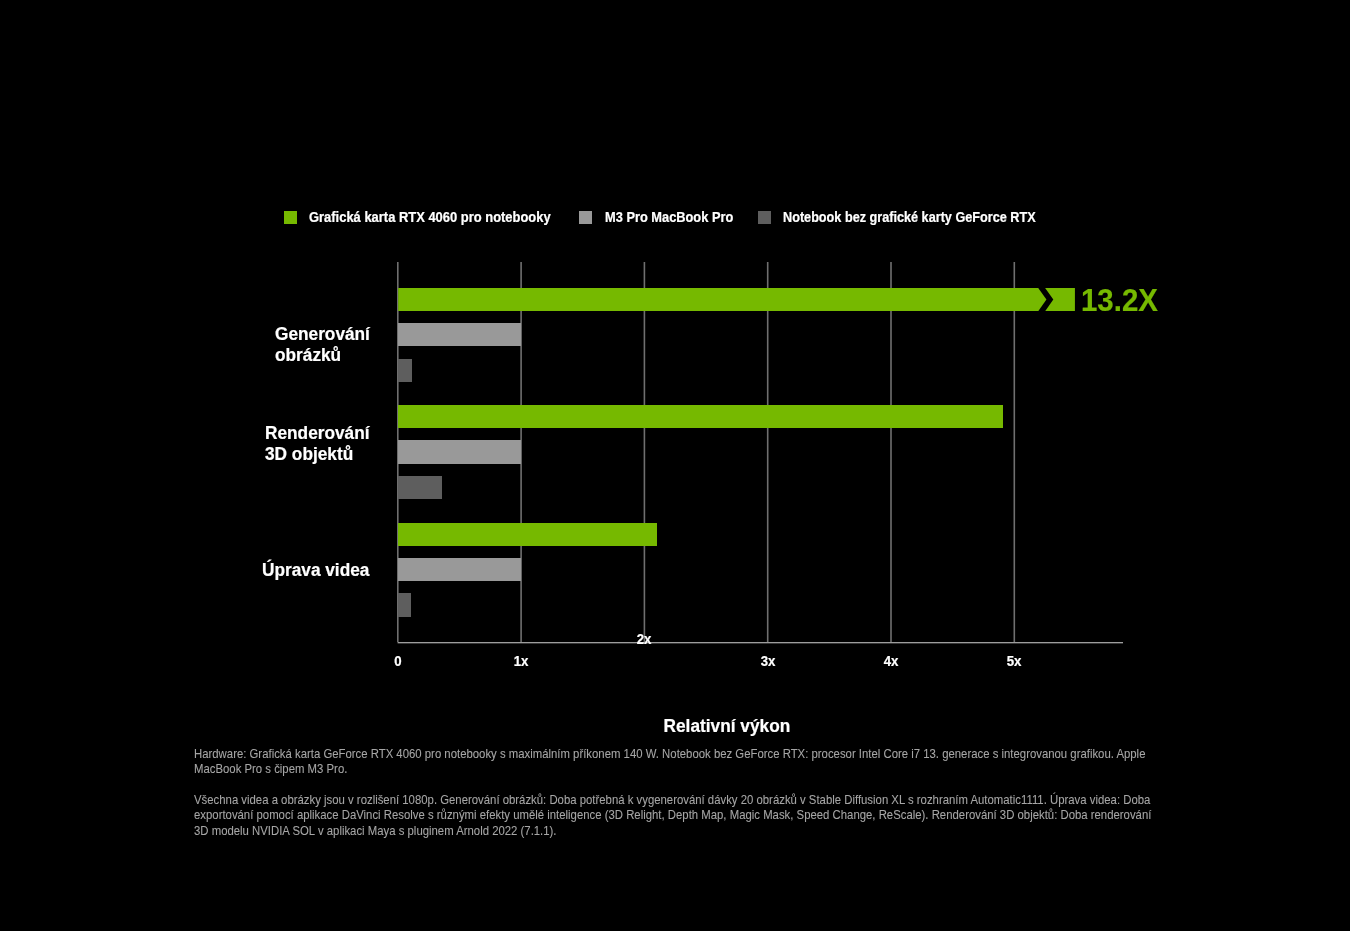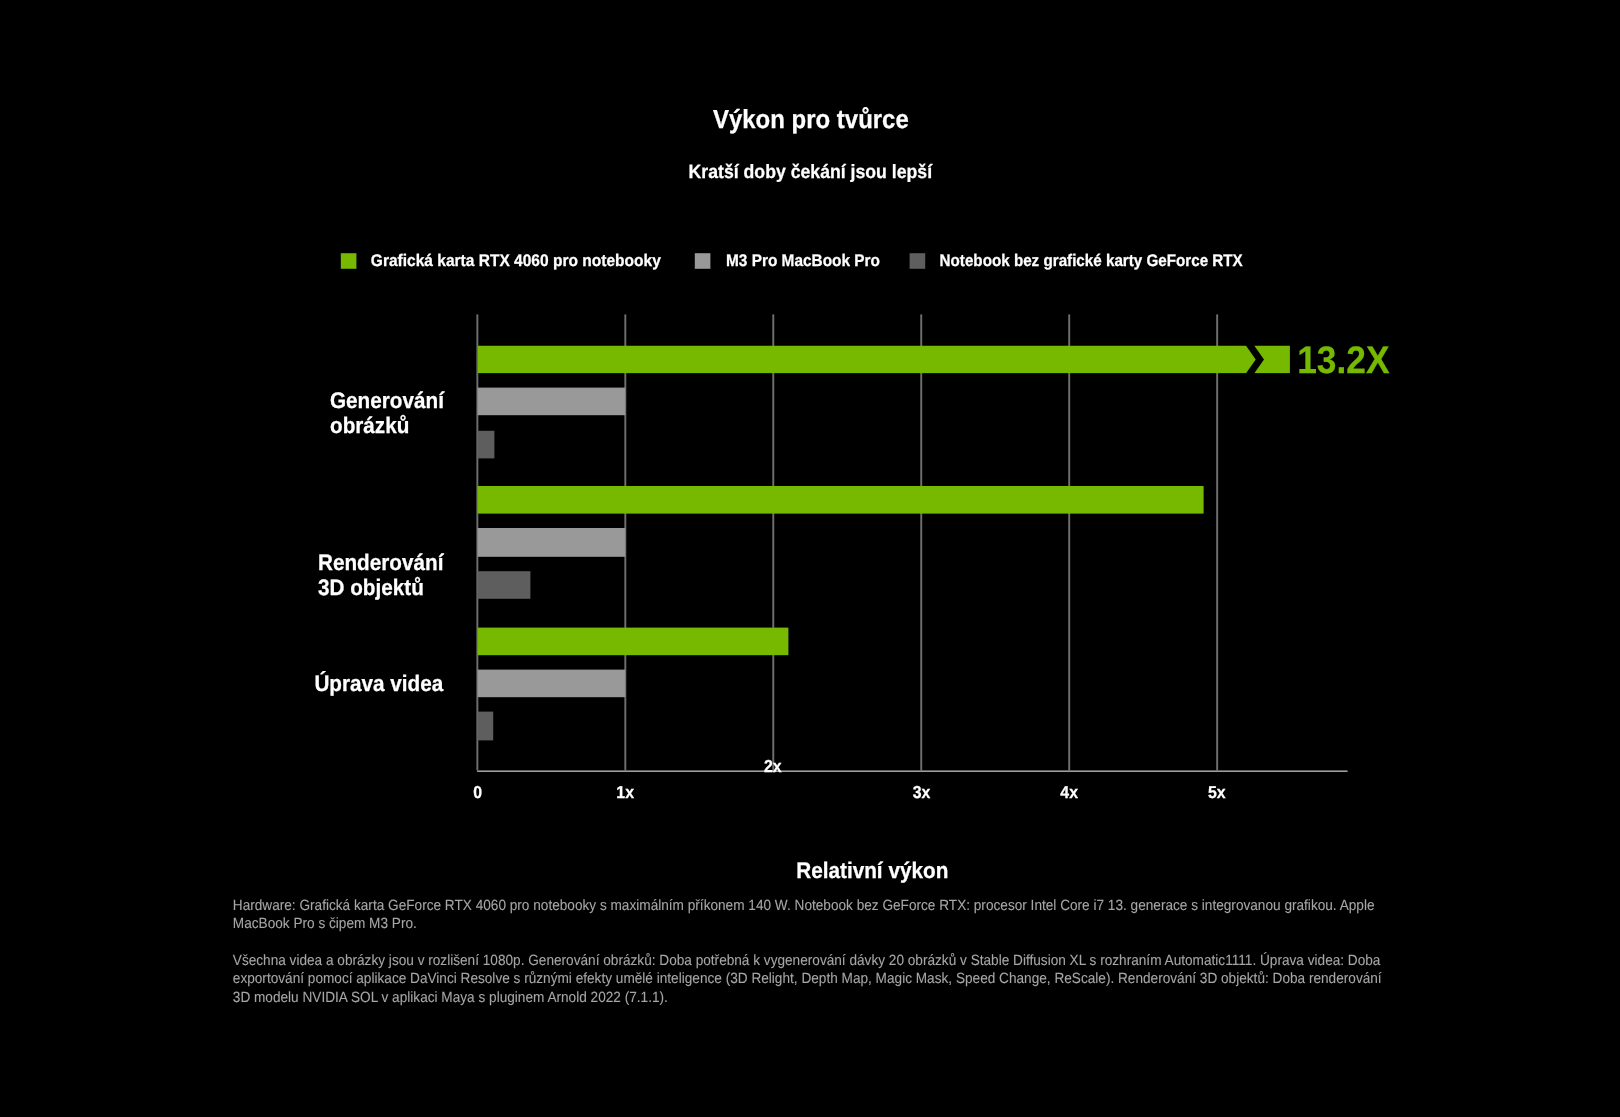--- a/index.html
+++ b/index.html
@@ -72,22 +72,20 @@
     margin:0; font-size:12.35px; line-height:15.5px; color:#a6a6a6; font-weight:normal;
     transform:scaleX(0.92); transform-origin:left top;
   }
   #footnotes p.second { margin-top:15.2px; }
 </style>
 </head>
 <body>
 
 <div id="root">
 
-  <div id="chart-title"><span class="sx">Výkon pro tvůrce</span></div>
-  <div id="chart-subtitle"><span class="sx">Kratší doby čekání jsou lepší</span></div>
 
   <div id="legend">
       <div class="legend-item">
         <div class="legend-swatch" style="background: rgb(118, 185, 0); left: 284.3px; top: 210.9px;"></div>
         <div class="legend-label" style="left: 309px; transform: scaleX(0.9265); top: 210.6px;">Grafická karta RTX 4060 pro notebooky</div>
       </div>
       <div class="legend-item">
         <div class="legend-swatch" style="background: rgb(153, 153, 153); left: 579.4px; top: 210.9px;"></div>
         <div class="legend-label" style="left: 605.3px; transform: scaleX(0.918); top: 210.6px;">M3 Pro MacBook Pro</div>
       </div>
@@ -118,21 +116,21 @@
       <div class="bar" style="top: 405.1px; left: 397.6px; height: 23.2px; width: 605.403px; background: rgb(118, 185, 0);"></div>
       <div class="bar" style="top: 440.4px; left: 397.6px; height: 23.2px; width: 123.3px; background: rgb(153, 153, 153);"></div>
       <div class="bar" style="top: 475.7px; left: 397.6px; height: 23.2px; width: 44.2647px; background: rgb(94, 94, 94);"></div>
       <div class="bar" style="top: 522.8px; left: 397.6px; height: 23.2px; width: 259.546px; background: rgb(118, 185, 0);"></div>
       <div class="bar" style="top: 558.1px; left: 397.6px; height: 23.2px; width: 123.3px; background: rgb(153, 153, 153);"></div>
       <div class="bar" style="top: 593.4px; left: 397.6px; height: 23.2px; width: 13.4397px; background: rgb(94, 94, 94);"></div>
       <div class="cat-label" style="top: 324.1px; left: 275.2px;">
         <div><span>Generování</span></div>
         <div><span>obrázků</span></div>
       </div>
-      <div class="cat-label" style="top: 459px; left: 265.3px;">
+      <div class="cat-label" style="top: 423px; left: 265.3px;">
         <div><span>Renderování</span></div>
         <div><span>3D objektů</span></div>
       </div>
       <div class="cat-label" style="top: 559.8px; left: 262.2px;">
         <div><span>Úprava videa</span></div>
       </div>
       <div class="tick-label" style="left: 357.6px; top: 653.6px;"><span>0</span></div>
       <div class="tick-label" style="left: 480.9px; top: 653.6px; text-align: center;"><span>1x</span></div>
       <div class="tick-label" style="left: 604.2px; top: 632px;"><span>2x</span></div>
       <div class="tick-label" style="left: 727.5px; top: 653.6px;"><span>3x</span></div>

